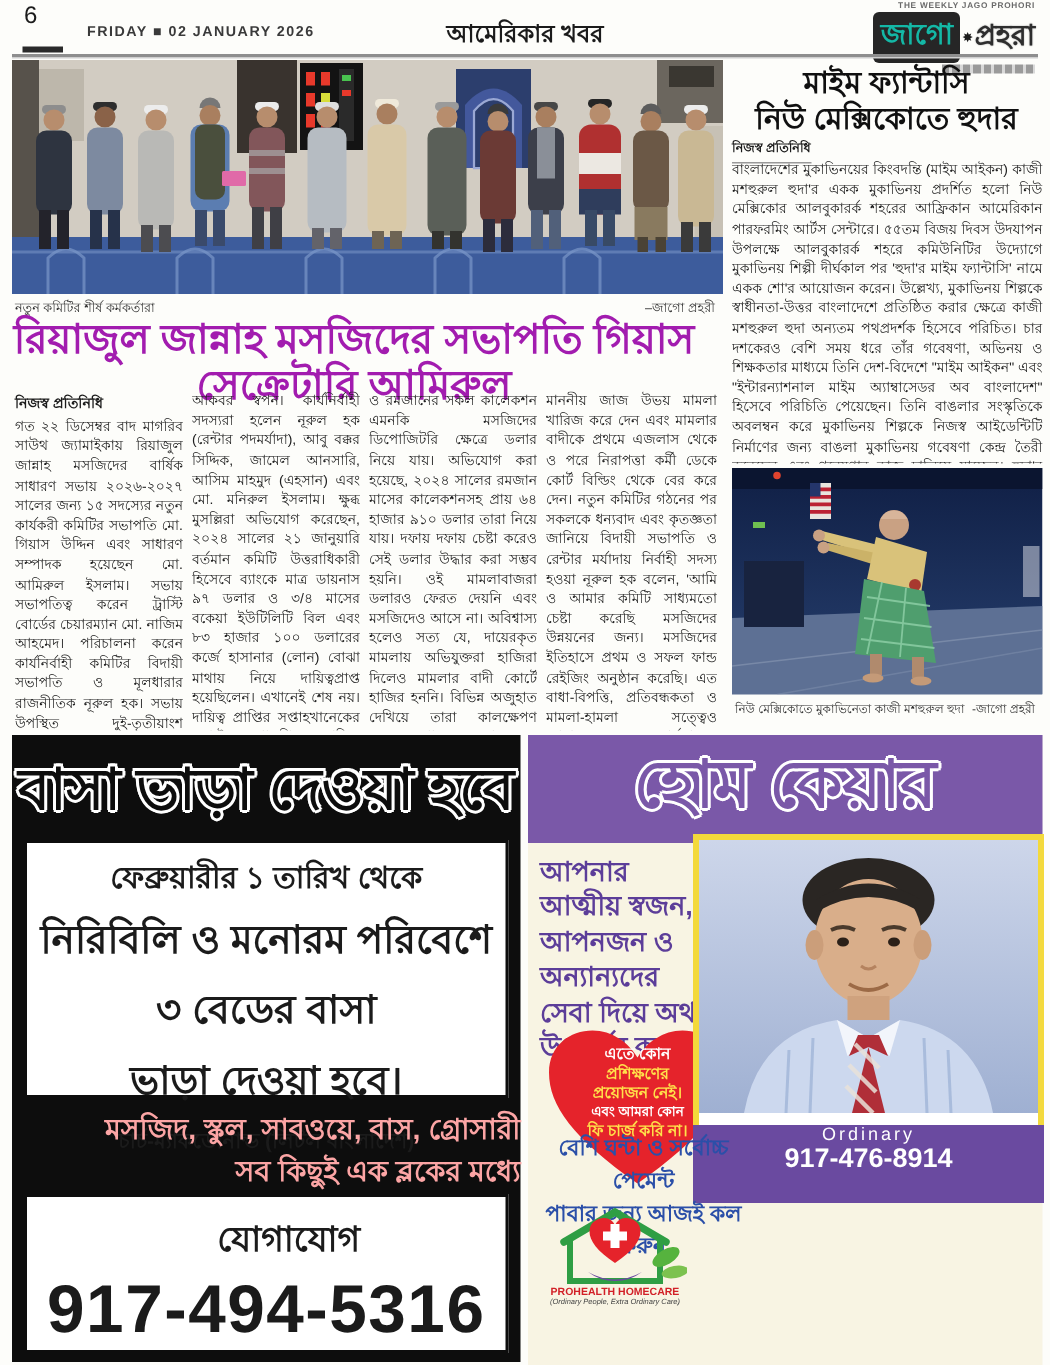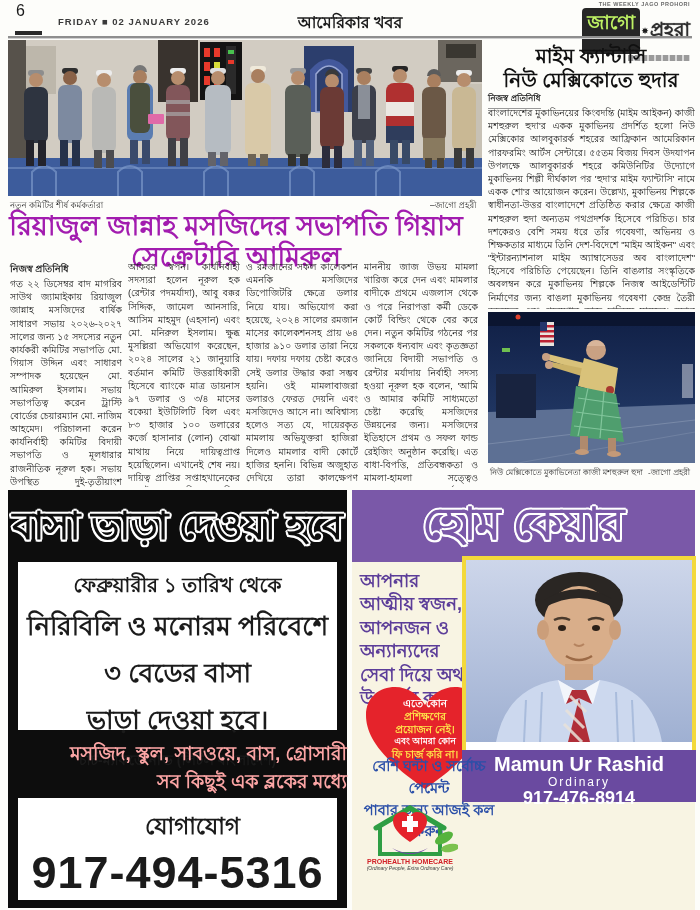--- a/index.html
+++ b/index.html
@@ -5,21 +5,21 @@
   html,body{margin:0;padding:0;background:#e8e8e4;}
   .page{position:relative;width:700px;height:910px;background:#fdfdfa;overflow:hidden;
         font-family:"Liberation Sans","DejaVu Sans",sans-serif;color:#1b1b1b;}
   .abs{position:absolute;}
   .page-num-rule{width:27px;height:4px;background:#2a2a2a;}
   .date-line{font-size:9.5px;font-weight:700;letter-spacing:1px;color:#3a3a3a;}
   .section-title{font-size:16px;font-weight:700;text-align:center;}
   .masthead{display:flex;flex-direction:column;align-items:flex-end;}
   .masthead-tag{font-size:5.5px;letter-spacing:.5px;color:#6a6a6a;font-weight:700;}
   .logo-row{display:flex;align-items:center;gap:2px;margin-top:1px;}
-  .logo-dark{background:#262626;color:#bef264;font-weight:700;font-size:19px;padding:0 5px 14px 5px;border-radius:4px;margin-left:27px;}
+  .logo-dark{background:#262626;color:#14b8a6;font-weight:700;font-size:19px;padding:0 5px 2px 5px;border-radius:4px;margin-left:27px;}
   .logo-light{color:#2e2e2e;font-weight:700;font-size:19px;text-shadow:0 0 1px #888;}
   .bulb{font-size:9px;color:#1d1d1d;margin:0 -1px;}
   .logo-sub{width:62px;height:6px;margin-top:1px;background:repeating-linear-gradient(90deg,#9a9a9a 0 5px,#d9d9d9 5px 7px);}
   .header-rule{left:8px;right:8px;top:36px;border-top:2px solid #8e8e8e;border-bottom:1px solid #cfcfcf;height:0;}
 
   
   .caption{font-size:8.5px;color:#2e2e2e;}
   .lead-headline{font-size:27px;font-weight:700;line-height:1.16;text-align:center;color:#a21caf;}
   .byline{font-size:9.5px;font-weight:700;}
   .body-txt{font-size:9.3px;line-height:1.42;text-align:justify;overflow:hidden;color:#202020;}
@@ -373,21 +373,20 @@
         <path d="M113 138 L124 182 L102 182 Z" fill="#b02e38"></path>
         <g stroke="#e9e2da" stroke-width="3" opacity=".85">
             <line x1="104" y1="136" x2="120" y2="152"></line>
             <line x1="100" y1="150" x2="118" y2="168"></line>
             <line x1="98" y1="164" x2="116" y2="182"></line>
           </g>
       </svg>
     </div>
 
     <div class="abs hc-namebox">
-      <div class="hc-name">Mamun Ur Rashid</div>
       <div class="hc-ptitle">Ordinary</div>
       <div class="hc-pphone">917-476-8914</div>
     </div>
 
     <div class="abs hc-call">
       <div>বেশি ঘন্টা ও সর্বোচ্চ পেমেন্ট</div>
       <div>পাবার জন্য আজই কল করুন</div>
     </div>
 
     <div class="abs" style="left:10px;top:312px;width:96px;">

